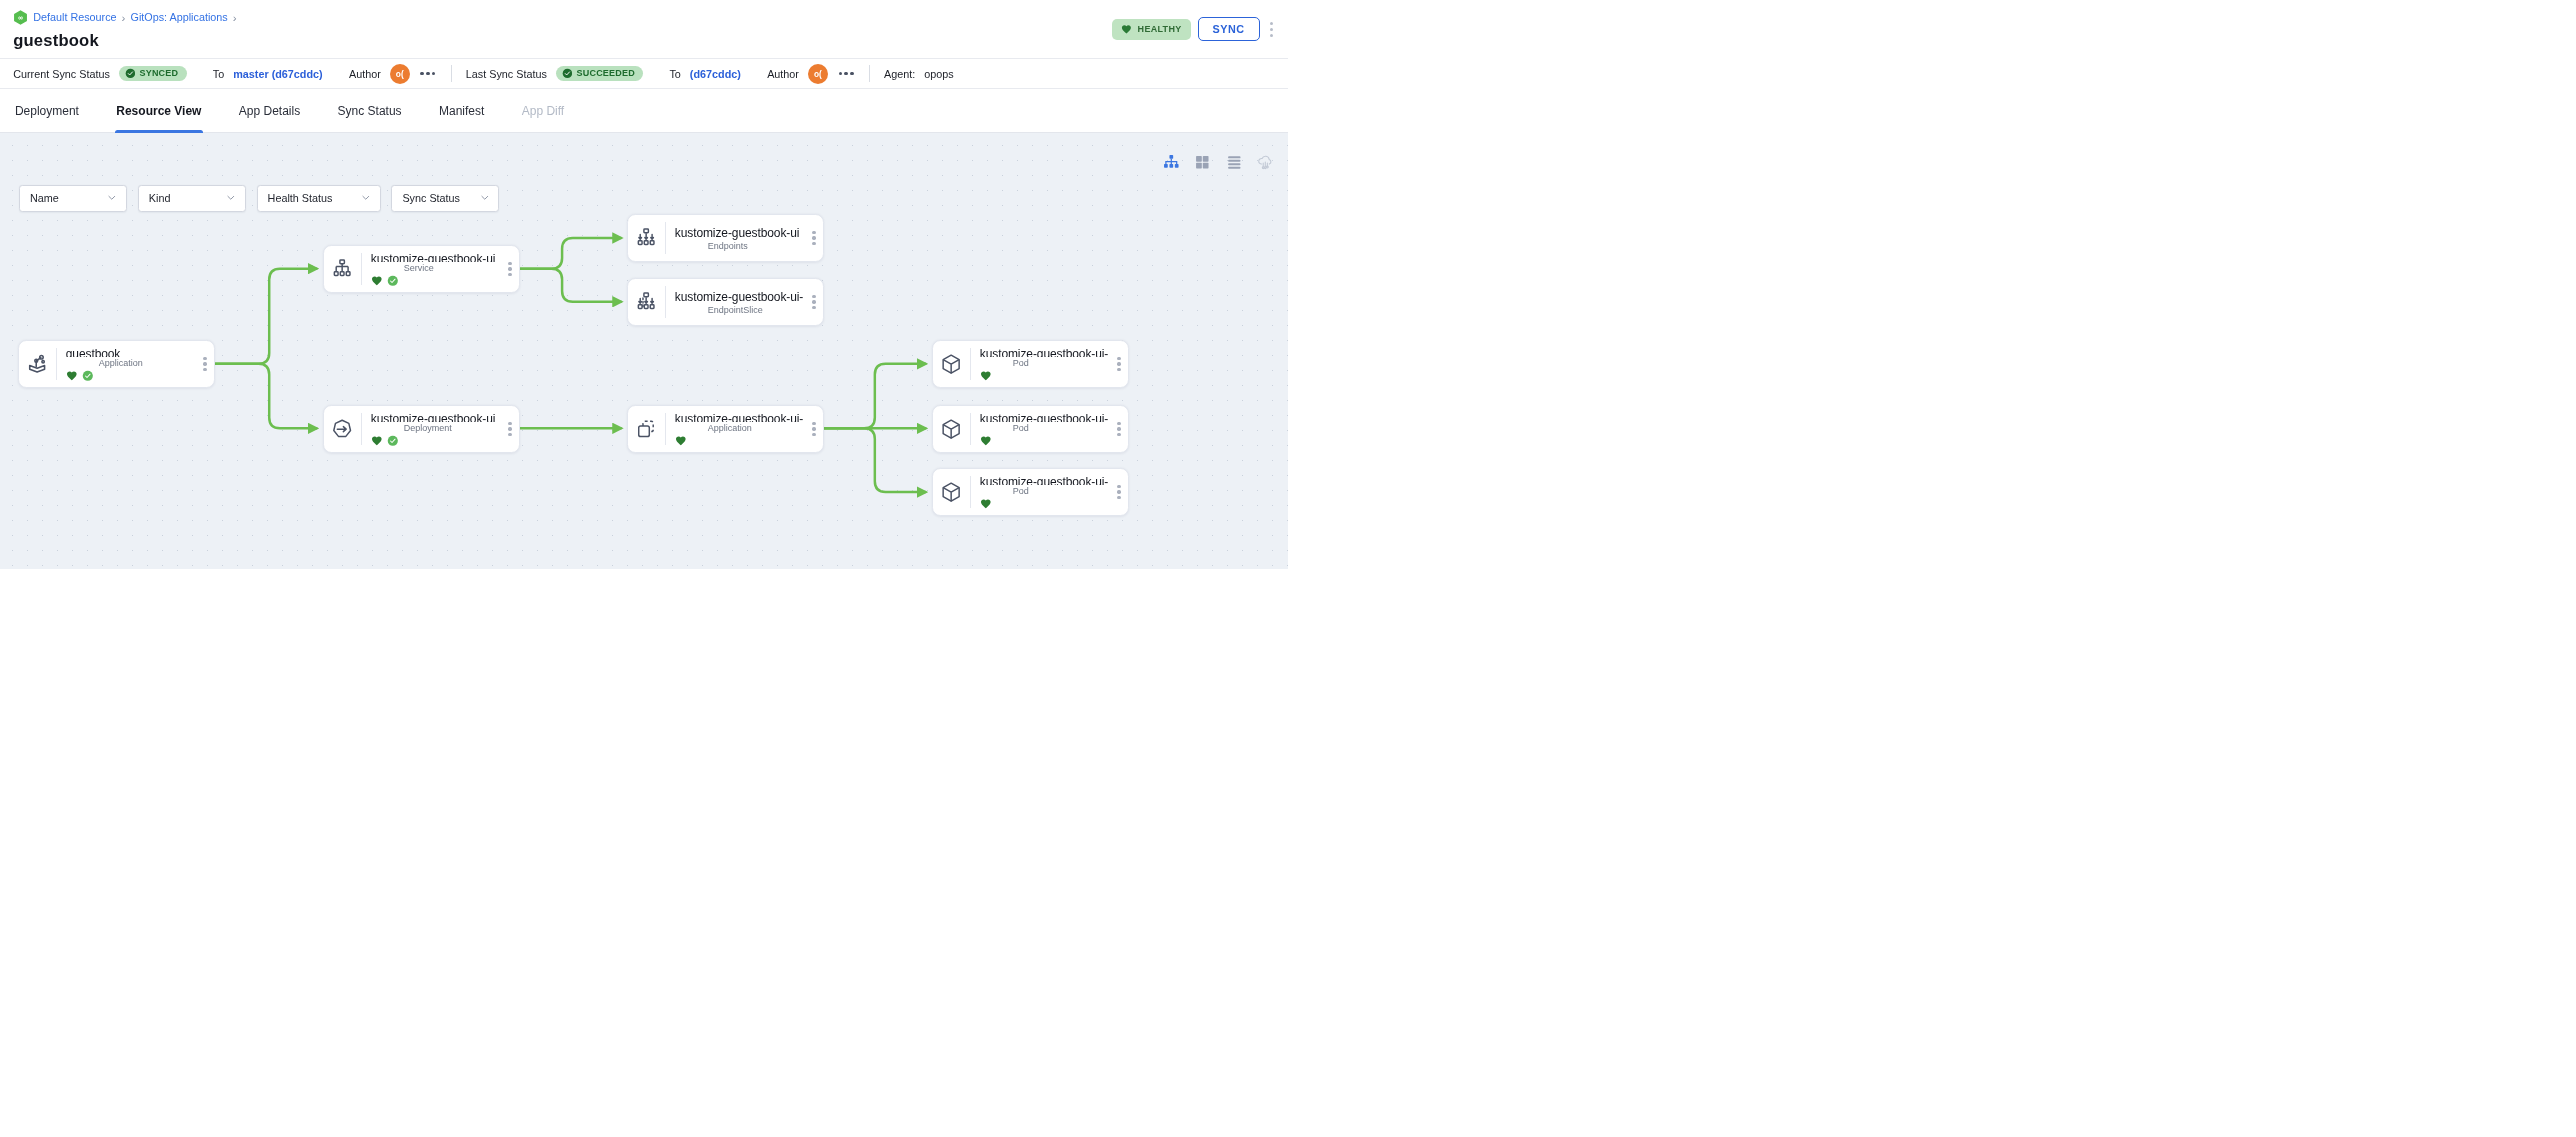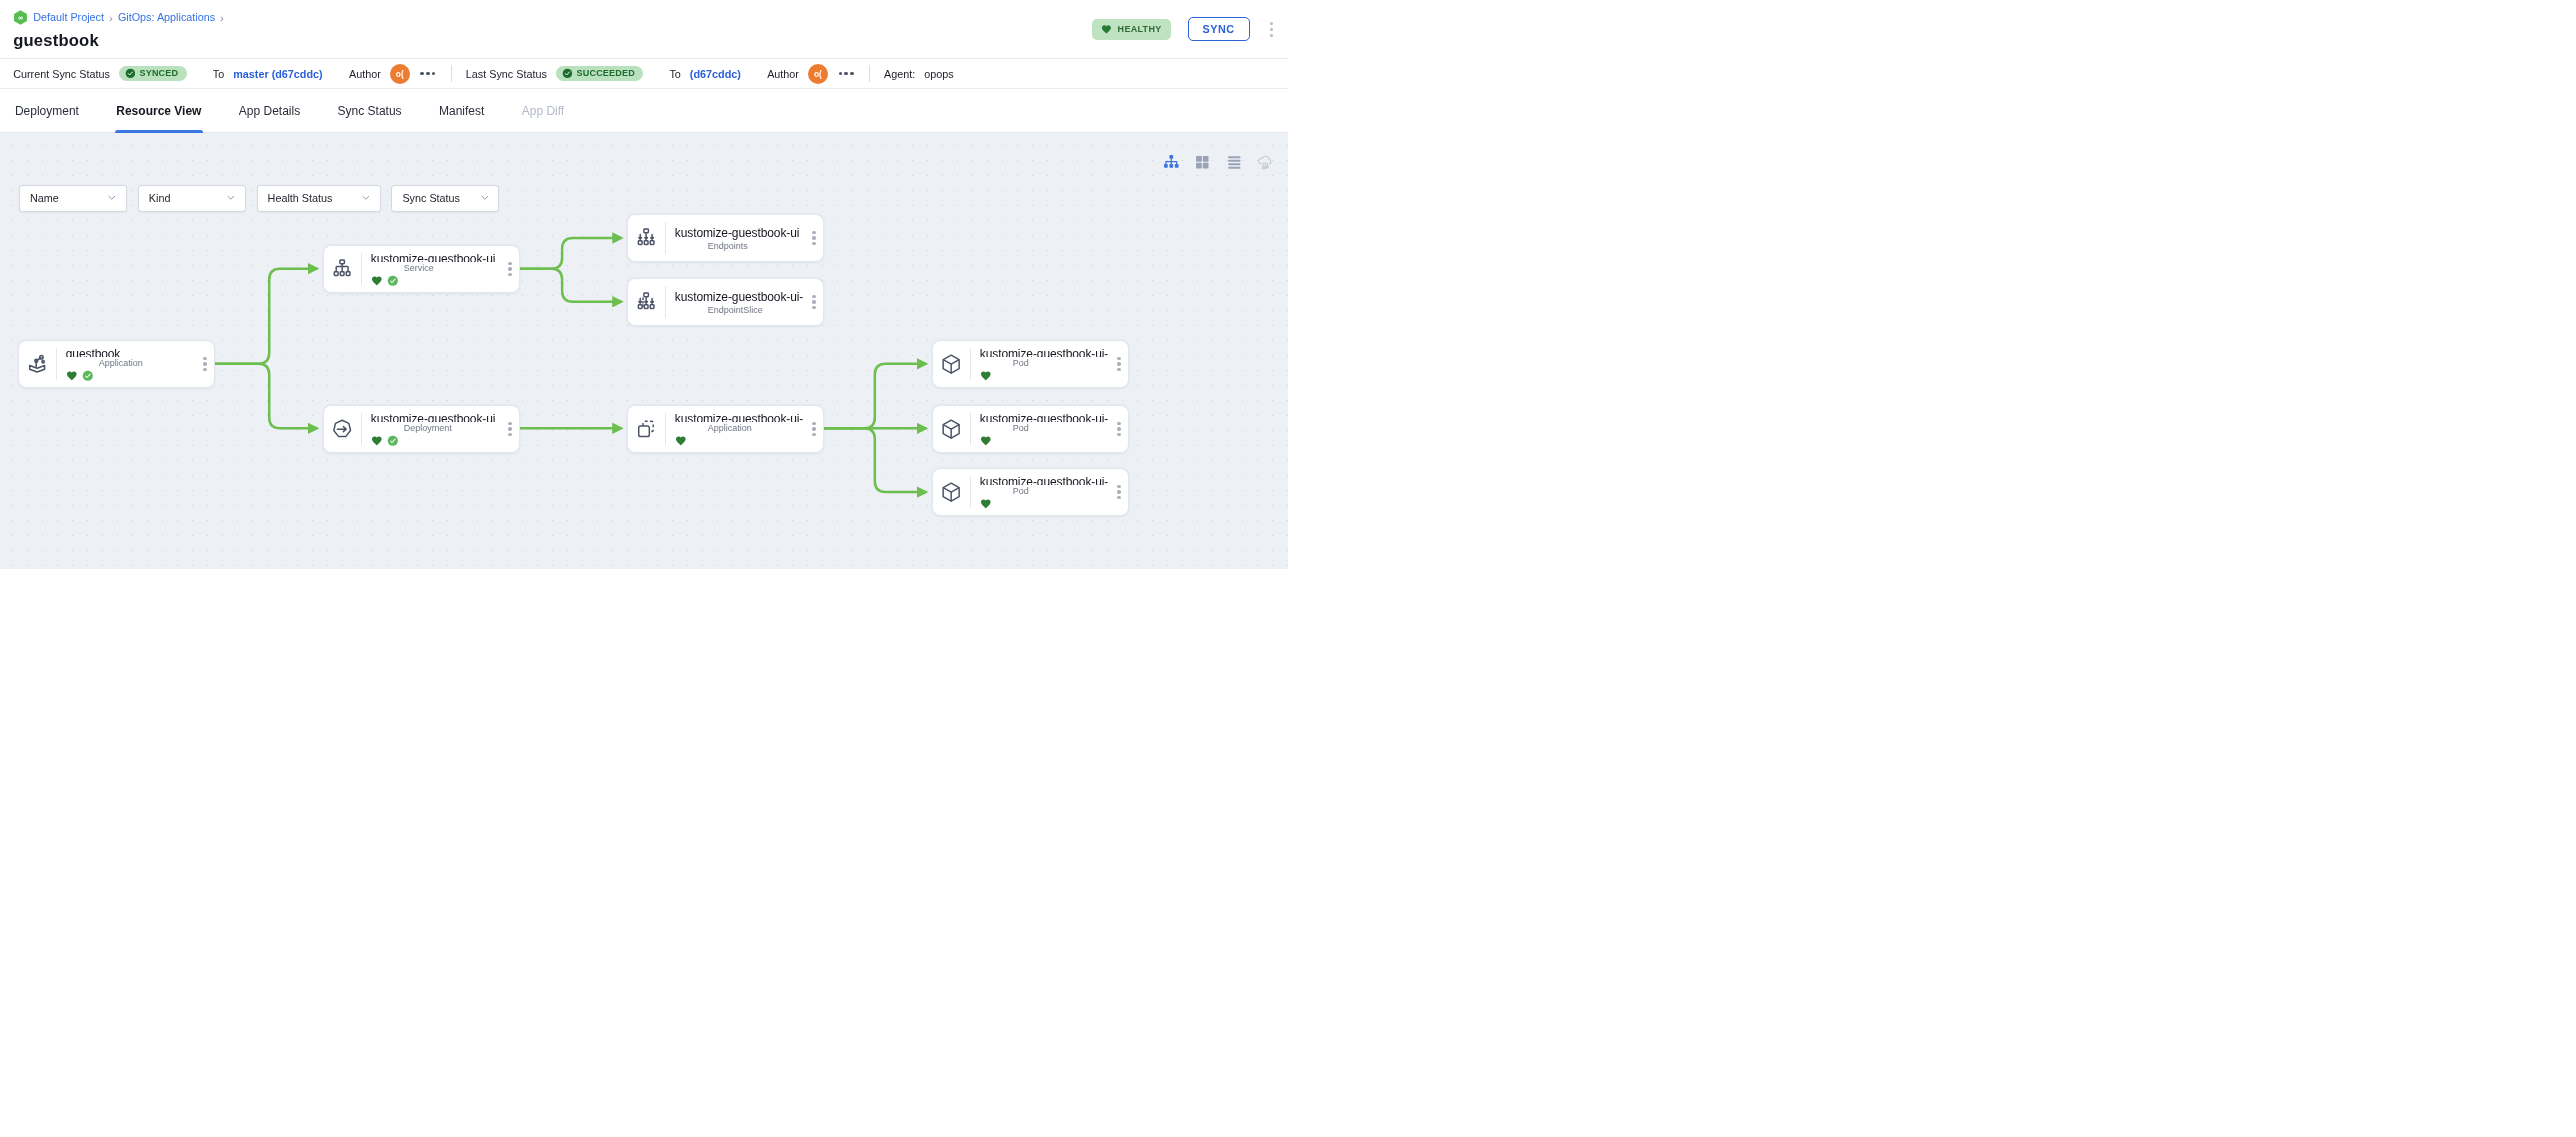--- a/index.html
+++ b/index.html
@@ -7,21 +7,21 @@
   body { font-family:"Liberation Sans","DejaVu Sans",sans-serif; color:#1c1f27; }
   .page { position:relative; width:1288px; height:569px; overflow:hidden; background:#fff; }
 
   
   .header { height:59px; padding:8.3px 13.2px 0; border-bottom:0.8px solid #e8eaef; position:relative; }
   .breadcrumb { display:flex; align-items:center; gap:5px; font-size:10.8px; height:18px; }
   .crumb-logo { width:15px; height:15px; display:inline-flex; }
   .crumb-link { color:#3472e4; text-decoration:none; cursor:pointer; }
   .crumb-sep { color:#8892a3; font-size:11.6px; line-height:1; }
   .page-title { font-size:16.6px; font-weight:700; color:#14171f; margin-top:5px; letter-spacing:0.2px; }
-  .header-right { position:absolute; right:11.6px; top:17.4px; display:flex; align-items:center; gap:17px; }
+  .header-right { position:absolute; right:11.6px; top:17.4px; display:flex; align-items:center; gap:7px; }
   .badge-health { display:inline-flex; align-items:center; gap:5.8px; background:#bfe3c1; color:#2f6b35;
                   font-size:9px; font-weight:700; letter-spacing:0.3px; padding:5px 9px; border-radius:5px; }
   .badge-health .ic { width:10.8px; height:10.8px; color:#2a7a35; }
   .btn-sync { background:#fff; border:1.2px solid #2c63d9; color:#2a62d8; font-weight:700; font-size:10.8px;
               letter-spacing:0.5px; padding:5px 14px; border-radius:5px; cursor:pointer;
               font-family:"Liberation Sans",sans-serif; }
   .kebab { display:inline-flex; flex-direction:column; gap:2.5px; padding:3.3px; cursor:pointer; }
   .kebab i { width:3.3px; height:3.3px; border-radius:50%; background:#b6bcc8; display:block; }
 
   
@@ -203,21 +203,21 @@
 
 <div class="page">
 
   <div class="header">
     <div class="breadcrumb">
       <span class="crumb-logo">
           <svg viewBox="0 0 24 24" width="15" height="15">
             <use href="#i-hexlogo"></use>
           </svg>
         </span>
-      <a class="crumb-link">Default Project</a>
+      <a class="crumb-link">Default Resource</a>
       <span class="crumb-sep">›</span>
       <a class="crumb-link">GitOps: Applications</a>
       <span class="crumb-sep">›</span>
     </div>
     <div class="page-title">guestbook</div>
     <div class="header-right">
       <span class="badge-health">
         <svg class="ic" viewBox="0 0 13 13" width="10.8" height="10.8">
             <use href="#i-heart"></use>
           </svg>

